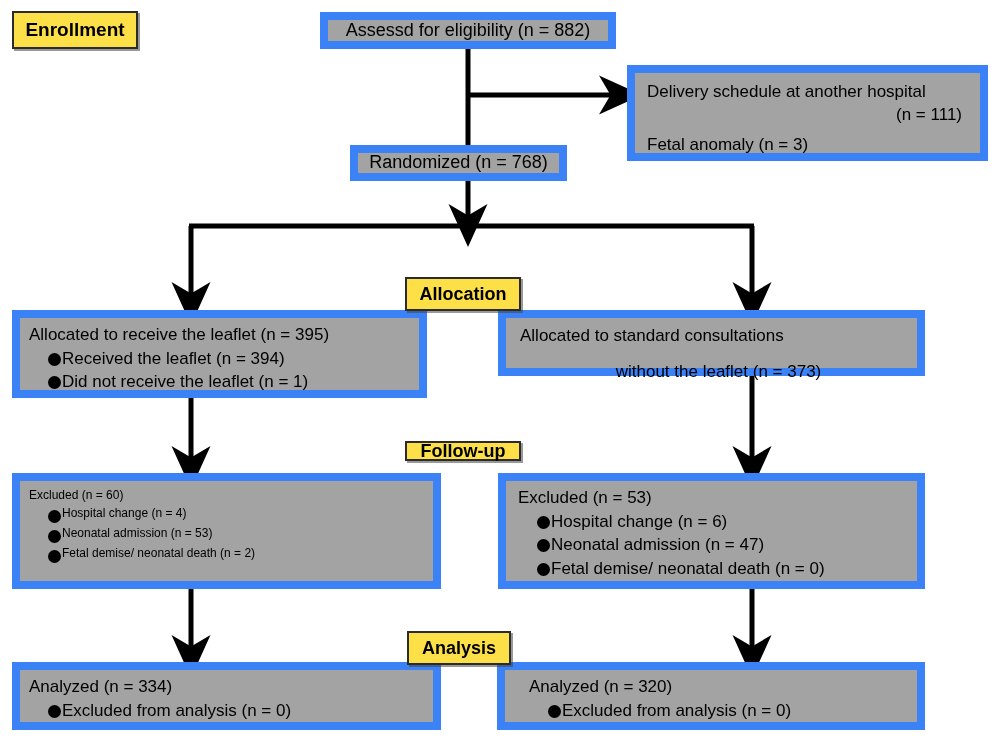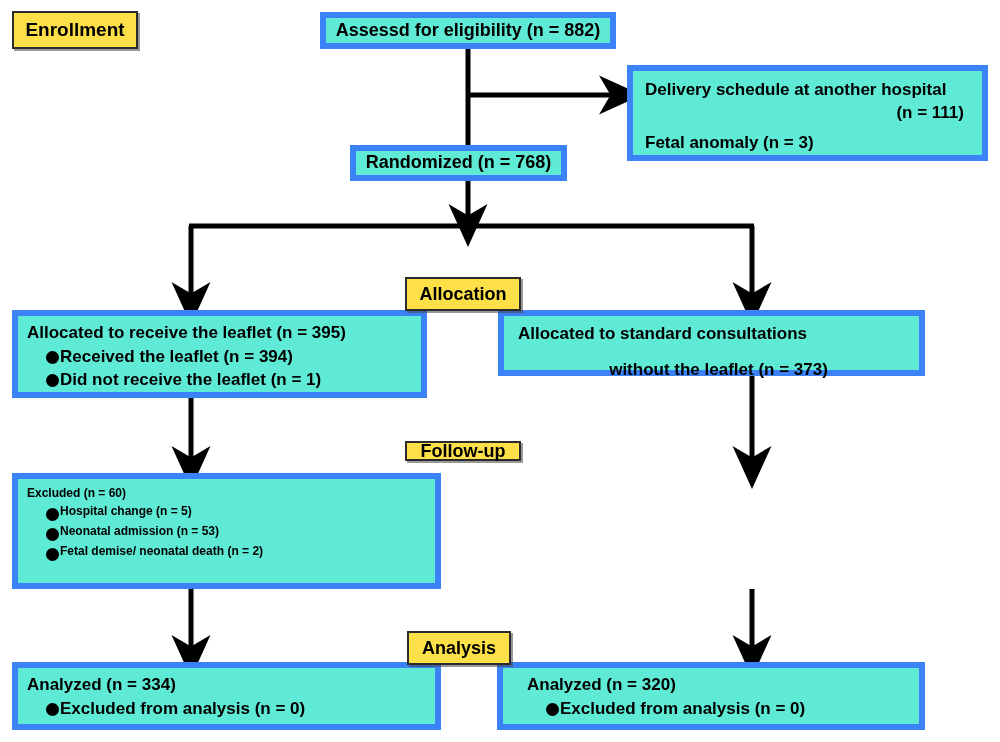--- a/index.html
+++ b/index.html
@@ -22,24 +22,24 @@
     top: 0;
     width: 1000px;
     height: 742px;
     pointer-events: none;
   }
 
   
   .node {
     position: absolute;
     box-sizing: border-box;
-    background: #5eead4;
-    border: 6px solid #3b82f6;
+    background: #a3a3a3;
+    border: 8px solid #3b82f6;
     color: #000000;
-    font-weight: bold;
+    font-weight: normal;
     line-height: 1.22;
     z-index: 2;
   }
   .node .line {
     white-space: pre;
   }
 
   
   .stage {
     position: absolute;
@@ -210,32 +210,47 @@
 
   <div class="node" id="node-alloc-right">
     <div class="line l1">Allocated to standard consultations</div>
     <div class="line l2">without the leaflet (n = 373)</div>
   </div>
 
   <div class="node" id="node-follow-left">
     <div class="head">Excluded (n = 60)</div>
     <div class="bullet-line">
       <span class="bullet-dot"></span>
-      <span class="bullet-text">Hospital change (n = 5)</span>
+      <span class="bullet-text">Hospital change (n = 4)</span>
     </div>
     <div class="bullet-line">
       <span class="bullet-dot"></span>
       <span class="bullet-text">Neonatal admission (n = 53)</span>
     </div>
     <div class="bullet-line">
       <span class="bullet-dot"></span>
       <span class="bullet-text">Fetal demise/ neonatal death (n = 2)</span>
     </div>
   </div>
 
+  <div class="node" id="node-follow-right">
+    <div class="head">Excluded (n = 53)</div>
+    <div class="bullet-line">
+      <span class="bullet-dot"></span>
+      <span class="bullet-text">Hospital change (n = 6)</span>
+    </div>
+    <div class="bullet-line">
+      <span class="bullet-dot"></span>
+      <span class="bullet-text">Neonatal admission (n = 47)</span>
+    </div>
+    <div class="bullet-line">
+      <span class="bullet-dot"></span>
+      <span class="bullet-text">Fetal demise/ neonatal death (n = 0)</span>
+    </div>
+  </div>
 
   <div class="node" id="node-analysis-left">
     <div class="head">Analyzed (n = 334)</div>
     <div class="bullet-line">
       <span class="bullet-dot"></span>
       <span class="bullet-text">Excluded from analysis (n = 0)</span>
     </div>
   </div>
 
   <div class="node" id="node-analysis-right">

